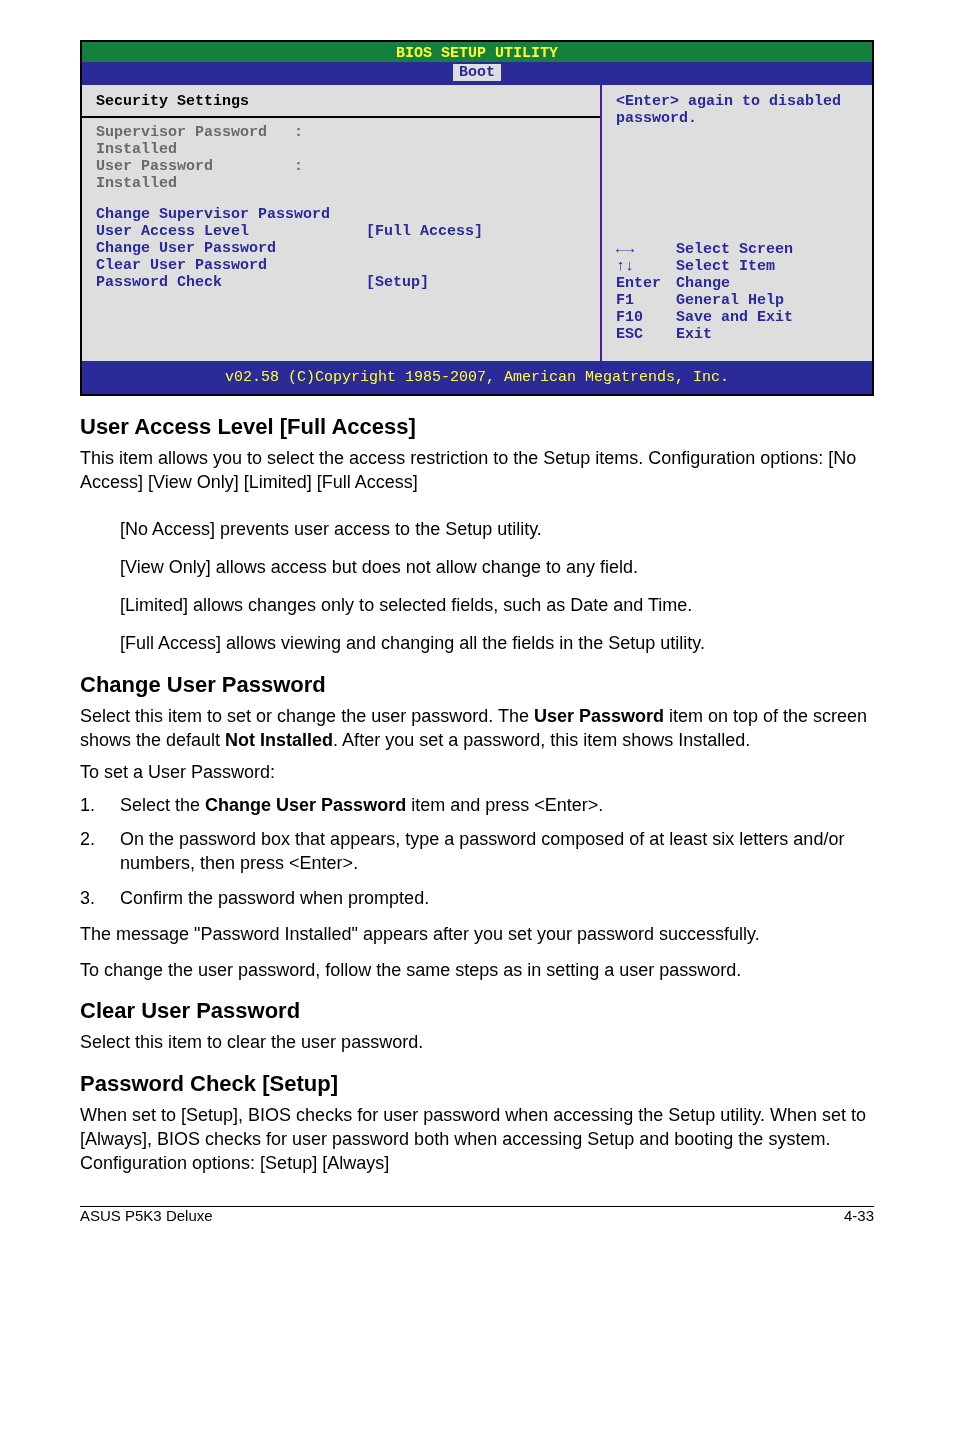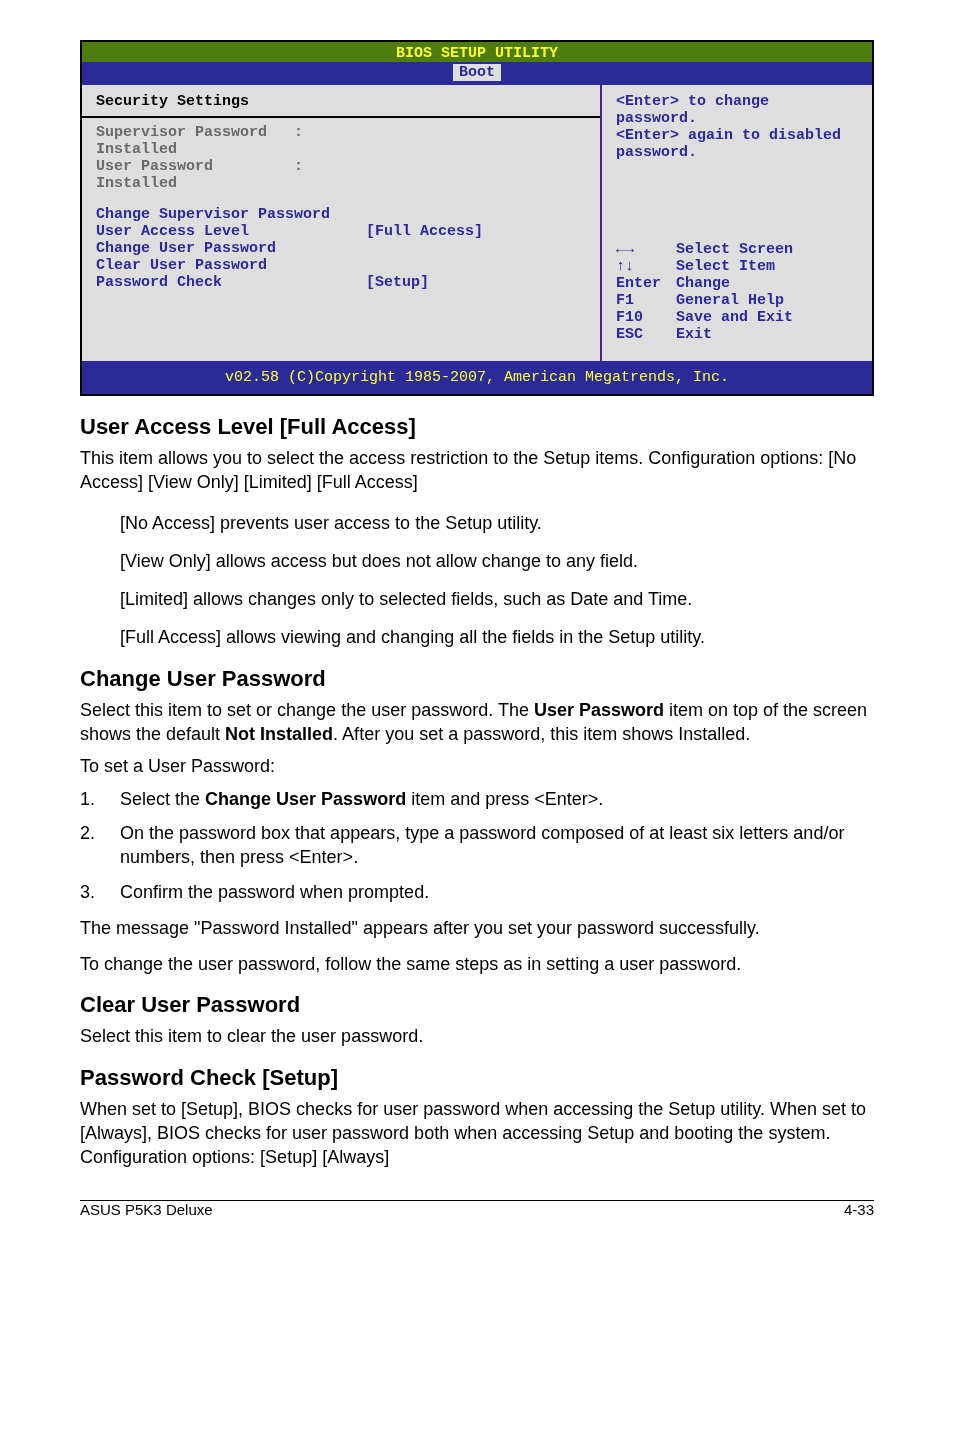--- a/index.html
+++ b/index.html
@@ -9,21 +9,21 @@
       width: 954px;
       padding: 40px 80px 30px 80px;
       color: #000;
     }
     .bios-box {
       border: 2px solid #000;
       background: #dedede;
       margin-bottom: 18px;
     }
     .bios-header {
-      background: #4d7c0f;
+      background: #15803d;
       color: #ffff33;
       font-family: "Courier New", monospace;
       font-weight: bold;
       text-align: center;
       padding: 3px 0 0 0;
       font-size: 15px;
     }
     .bios-tab-row {
       background: #2a2a99;
       text-align: center;
@@ -83,21 +83,21 @@
       font-size: 22px;
       font-weight: bold;
       margin: 16px 0 6px 0;
     }
     p.body-text {
       font-size: 18px;
       line-height: 1.35;
       margin-bottom: 8px;
     }
     .indent-block {
-      margin: 16px 0 10px 40px;
+      margin: 22px 0 10px 40px;
     }
     .indent-block p {
       font-size: 18px;
       line-height: 1.35;
       margin-bottom: 14px;
     }
     ol.steps {
       margin: 8px 0 12px 0;
       padding-left: 0;
       list-style: none;
@@ -146,21 +146,20 @@
       </div>
       <div class="blue">Change User Password</div>
       <div class="blue">Clear User Password</div>
       <div class="row blue">
         <span class="col-label">Password Check</span>
         <span class="col-val">[Setup]</span>
       </div>
     </div>
     <div class="bios-right">
       <div>
-        <div>&lt;Enter&gt; to change password.</div>
         <div>&lt;Enter&gt; again to disabled password.</div>
       </div>
       <div class="nav-help">
         <div class="row2">
             <span class="nav-key">←→</span>
             <span>Select Screen</span>
           </div>
         <div class="row2">
             <span class="nav-key">↑↓</span>
             <span>Select Item</span>

